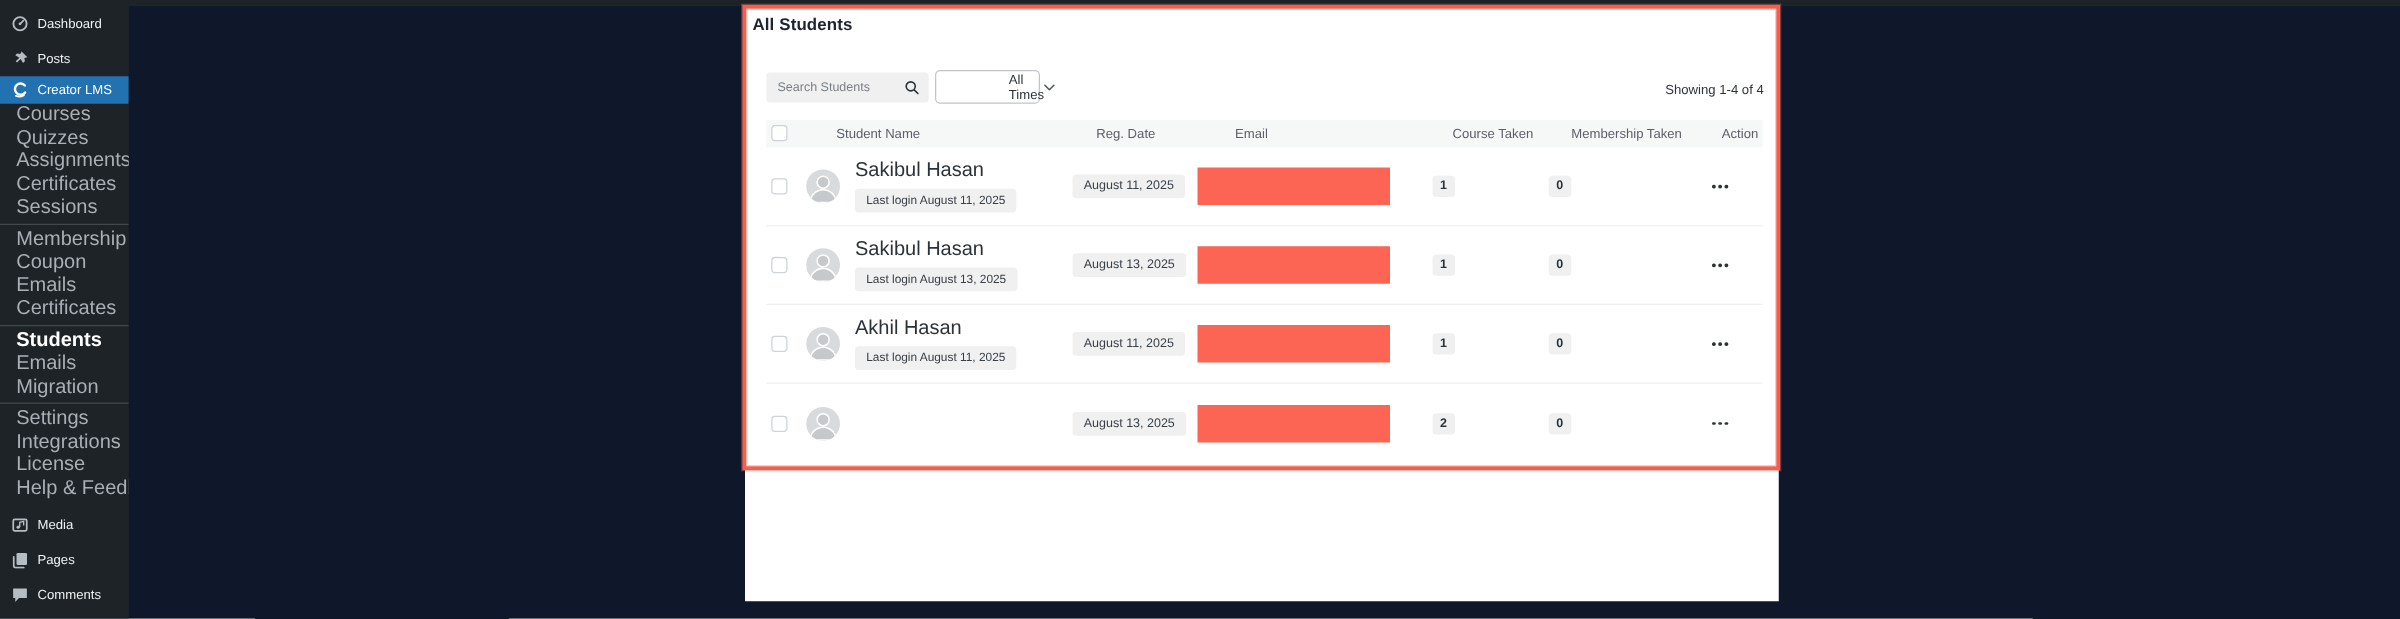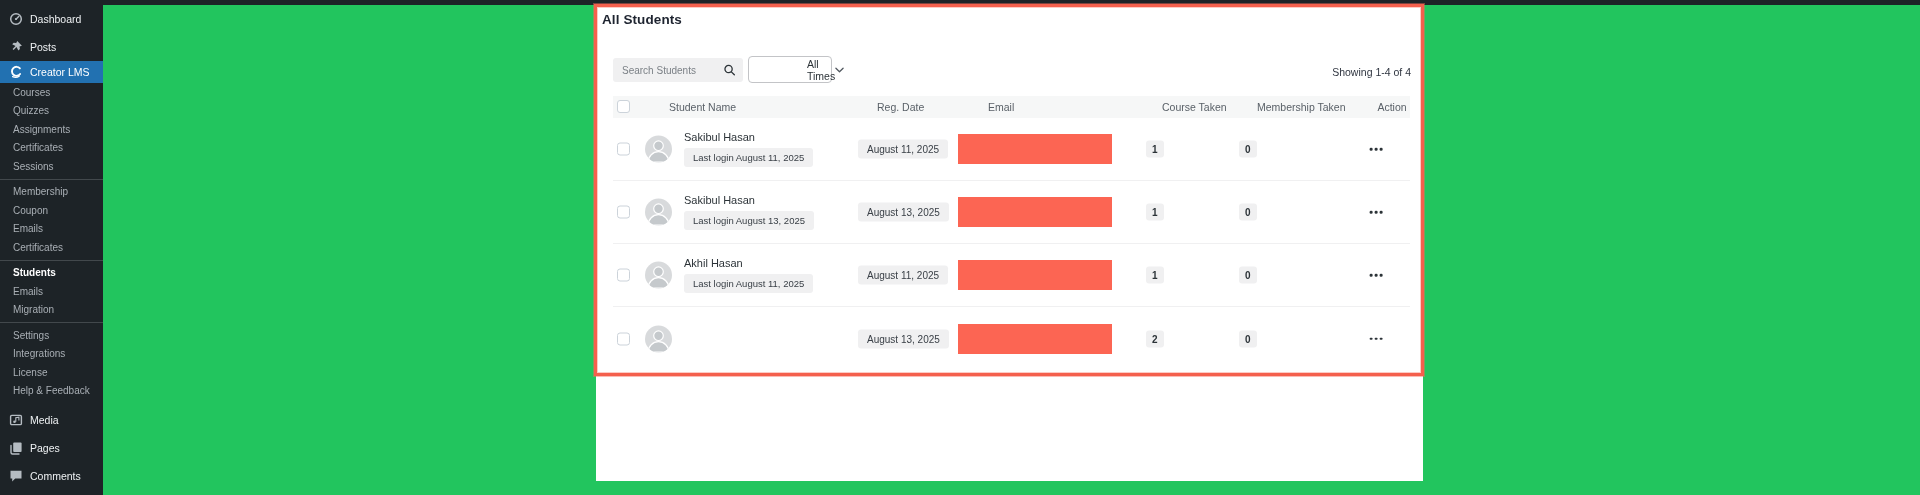--- a/index.html
+++ b/index.html
@@ -1,30 +1,30 @@
 <!DOCTYPE html>
 <html><head>
 <meta charset="utf-8">
 <style>
   * { box-sizing: border-box; margin: 0; padding: 0; }
   html,body { background:#f0f0f1; }
   body { font-family: "Liberation Sans", sans-serif; }
-  .page { position:relative; width:1920px; height:495px; overflow:hidden; background:#22c55e; }
+  .page { position:relative; width:1920px; height:495px; overflow:hidden; background:#0f172a; }
 
   
   .admin-bar { position:absolute; top:0; left:0; width:1920px; height:5px; background:#1d2327; z-index:2; }
 
   
   .sidebar { position:absolute; top:0; left:0; width:103px; height:495px; background:#1d2327; z-index:3; padding-top:5px; overflow:hidden; }
   .sb-top { height:28px; display:flex; align-items:center; gap:7px; padding-left:9px; color:#eef1f3; font-size:10.5px; cursor:pointer; white-space:nowrap; }
   .sb-top .icn { width:14px; height:14px; flex:0 0 14px; color:#b5bcc2; display:flex; align-items:center; }
   .sb-top .icn svg { width:14px; height:14px; display:block; }
   .sb-top.active { background:#2271b1; height:22px; color:#fff; }
   .sb-top.active .icn { color:#fff; }
-  .sb-sub { height:18.5px; display:flex; align-items:center; padding-left:13px; font-size:10px; color:#a9afb5; cursor:pointer; white-space:nowrap; }
+  .sb-sub { height:18.5px; display:flex; align-items:center; padding-left:13px; font-size:16px; color:#a9afb5; cursor:pointer; white-space:nowrap; }
   .sb-sub.current { color:#ffffff; font-weight:700; }
   .sb-divider { height:1px; background:rgba(240,246,252,0.18); margin:3px 0; }
   .sb-gap { height:6px; }
 
   
   .panel { position:absolute; left:596px; top:5px; width:827px; height:476px; background:#ffffff; z-index:1; }
   .page-title { position:absolute; left:6px; top:7px; font-size:13.5px; font-weight:700; color:#1e2430; letter-spacing:0.1px; }
 
   .searchbox { position:absolute; left:17px; top:53px; width:130px; height:24px; background:#f0f0f1; border-radius:3px; }
   .searchbox input { position:absolute; inset:0; width:100%; height:100%; background:transparent; border:none; outline:none; font-family:"Liberation Sans",sans-serif; font-size:10px; color:#3c434a; padding:0 26px 0 9px; }
@@ -51,21 +51,21 @@
   .t-row:last-child { border-bottom:none; }
 
   .cb { appearance:none; -webkit-appearance:none; width:13px; height:13px; border:1px solid #ccd3da; border-radius:3px; background:#fff; cursor:pointer; }
   .hd-cb { position:absolute; left:4px; top:4px; }
   .row-cb { position:absolute; left:4px; top:50%; transform:translateY(-50%); }
 
   .avatar { position:absolute; left:32px; top:50%; transform:translateY(-50%); width:27px; height:27px; border-radius:50%; background:#d8dadc; overflow:hidden; }
   .avatar svg { width:27px; height:27px; display:block; }
 
   .name-wrap { position:absolute; left:71px; top:50%; transform:translateY(-50%); display:flex; flex-direction:column; align-items:flex-start; gap:5px; }
-  .s-name { font-size:11px; color:#2c3338; cursor:pointer; white-space:nowrap; }
+  .s-name { font-size:16px; color:#2c3338; cursor:pointer; white-space:nowrap; }
 
   .badge { display:inline-block; background:#f0f0f1; color:#3a4047; border-radius:3px; white-space:nowrap; }
   .login-badge { font-size:9.5px; padding:4px 9px; }
   .reg-badge { position:absolute; left:245px; top:50%; transform:translateY(-50%); font-size:10px; padding:4px 9px; }
   .num-badge { position:absolute; top:50%; transform:translateY(-50%); font-size:10px; padding:3px 6px; min-width:15px; text-align:center; font-weight:700; color:#2c3338; }
   .num-course { left:533px; } .num-mem { left:626px; }
 
   .email-block { position:absolute; left:345px; top:50%; transform:translateY(-50%); width:154px; height:30px; background:#fc6553; }
 
   .action-dots { position:absolute; left:763px; top:50%; transform:translate(-50%,-50%); display:flex; gap:2.5px; cursor:pointer; padding:4px; }

